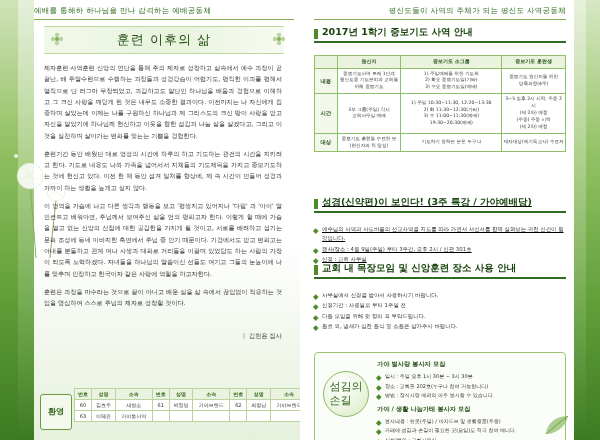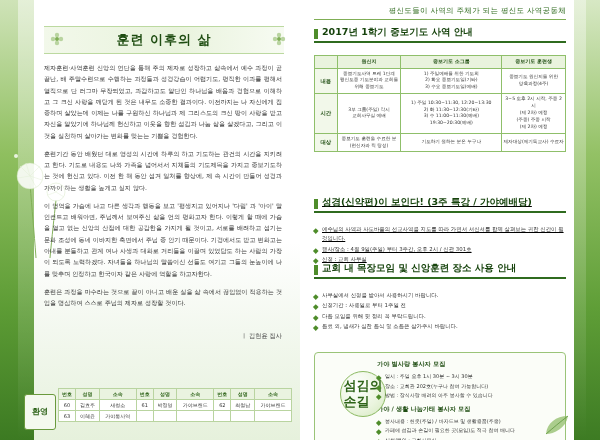--- a/index.html
+++ b/index.html
@@ -38,39 +38,39 @@
     font-size:7.5px;color:#2f6b1f;letter-spacing:.3px;
     border-bottom:1px solid #7fae55;padding-bottom:3px;
   }
   .title-band{
     position:absolute;left:44px;top:26px;width:240px;height:26px;
     background:linear-gradient(to right,#f2f8ea,#e9f3dd 55%,#f7fbf2);
     border-top:1px solid #bcd9a0;border-bottom:1px solid #bcd9a0;
     display:flex;align-items:center;justify-content:center;
   }
   .title-band .t{
-    font-size:13px;font-weight:bold;color:#1f4d12;letter-spacing:1px;
+    font-size:13px;font-weight:normal;color:#1f4d12;letter-spacing:1px;
   }
   .flower-l,.flower-r{position:absolute;top:32px;width:14px;height:14px;}
   .flower-l{left:50px;}
   .flower-r{left:272px;}
 
   .body-col{
     position:absolute;left:44px;top:62px;width:238px;
     font-size:6.1px;line-height:1.85;color:#333;text-align:justify;
   }
   .body-col p{margin:0 0 7px 0;}
   .sign{
     position:absolute;left:44px;top:332px;width:238px;
     text-align:right;font-size:6.2px;color:#444;
   }
 
   
   .welcome-wrap{
-    position:absolute;left:24px;top:388px;width:288px;height:46px;
+    position:absolute;left:40px;top:388px;width:288px;height:46px;
   }
   .welcome-badge{
     position:absolute;left:0;top:6px;width:30px;height:34px;
     border:1px solid #6a9a3d;border-radius:3px;background:#f4f9ee;
     display:flex;flex-direction:column;align-items:center;justify-content:center;
     font-size:8px;font-weight:bold;color:#2d6318;line-height:1.15;
   }
   .welcome-table{
     position:absolute;left:34px;top:0;width:234px;
     border:1px solid #6a9a3d;border-radius:2px;background:#fff;
@@ -130,25 +130,25 @@
     background:#4e8c2a;transform:rotate(45deg);
   }
 
   
   .recruit{
     position:absolute;left:14px;right:34px;top:352px;
     border:1px solid #9ac478;border-radius:4px;background:#fbfdf8;
     padding:7px 8px 8px 62px;min-height:66px;
   }
   .recruit-seal{
-    position:absolute;left:25px;top:18px;width:44px;height:44px;border-radius:50%;
+    position:absolute;left:8px;top:18px;width:44px;height:44px;border-radius:50%;
     background:radial-gradient(circle at 35% 30%,#ffffff,#eaf4de 60%,#d3e8bd);
     border:1px solid #8cba63;
     display:flex;flex-direction:column;align-items:center;justify-content:center;
-    font-size:13px;font-weight:bold;color:#2d6318;line-height:1.25;
+    font-size:11px;font-weight:normal;color:#2d6318;line-height:1.25;
   }
   .recruit h4{
     margin:0 0 3px 0;font-size:6.2px;color:#1f4d12;font-weight:bold;
   }
   .recruit h4 + ul{margin-bottom:5px;}
   .recruit ul.bul li{font-size:5px;line-height:1.7;}
 
   .corner{
     position:absolute;right:30px;bottom:4px;width:26px;height:22px;opacity:.9;
   }
@@ -174,20 +174,23 @@
         <path d="M24 36 L14 26 M24 36 L34 26 M24 36 L12 38 M24 36 L36 40 M24 36 L20 23 M24 36 L30 47"></path>
         <path d="M50 52 L43 45 M50 52 L57 45 M50 52 L42 55 M50 52 L58 57"></path>
       </g>
       <g fill="#ffffff" opacity=".85">
         <circle cx="10" cy="16" r="2"></circle>
           <circle cx="40" cy="12" r="1.6"></circle>
           <circle cx="56" cy="28" r="1.8"></circle>
       </g>
     </svg>
 
+    <div class="left-header">
+      <div class="hline">예배를 통해하 하나님을 만나 감격하는 예배공동체</div>
+    </div>
 
     <div class="title-band">
       <div class="t">훈련 이후의 삶</div>
     </div>
     <svg class="flower-l" viewBox="0 0 14 14">
       <g fill="#b9d4a0">
           <circle cx="7" cy="3" r="2.2"></circle>
           <circle cx="3" cy="7" r="2.2"></circle>
           <circle cx="11" cy="7" r="2.2"></circle>
           <circle cx="7" cy="11" r="2.2"></circle>

